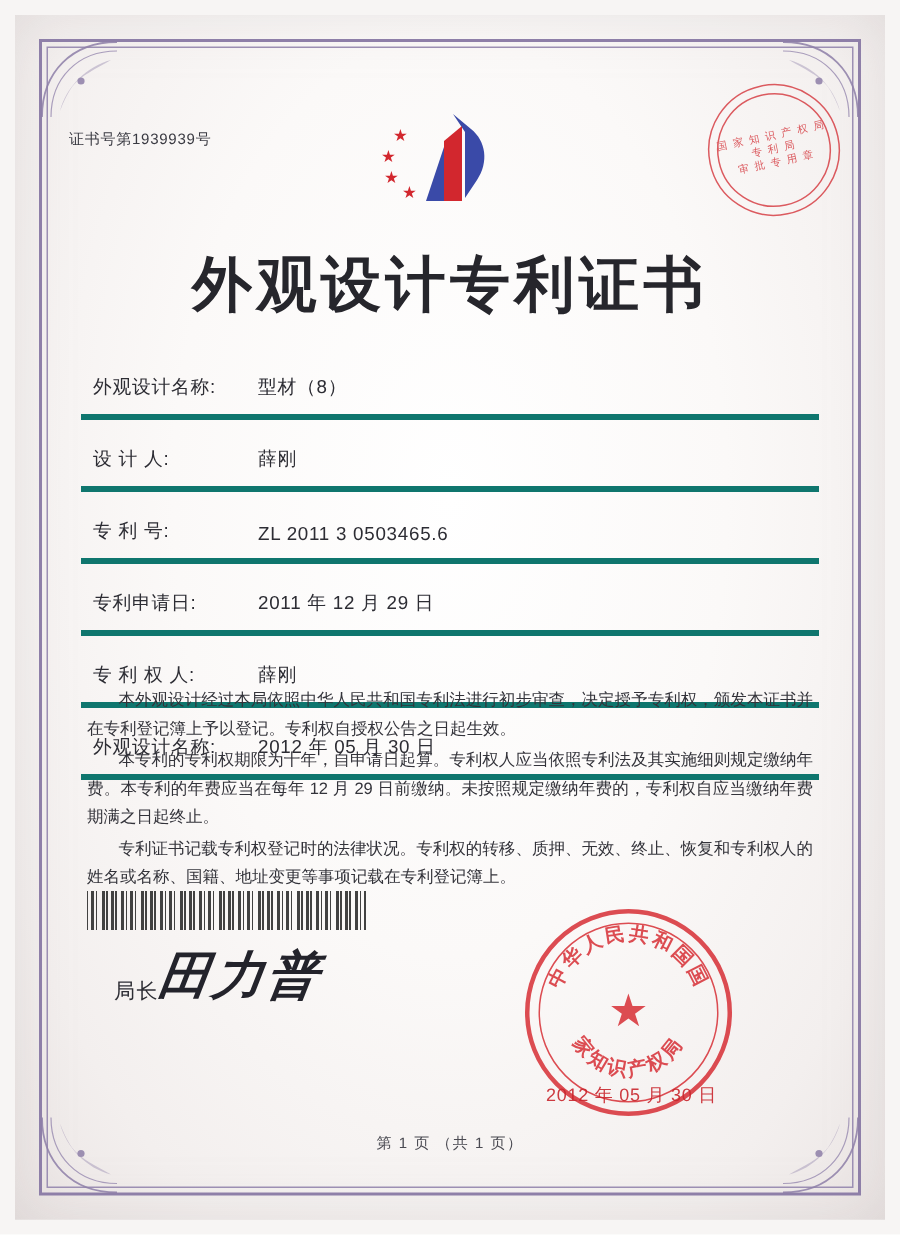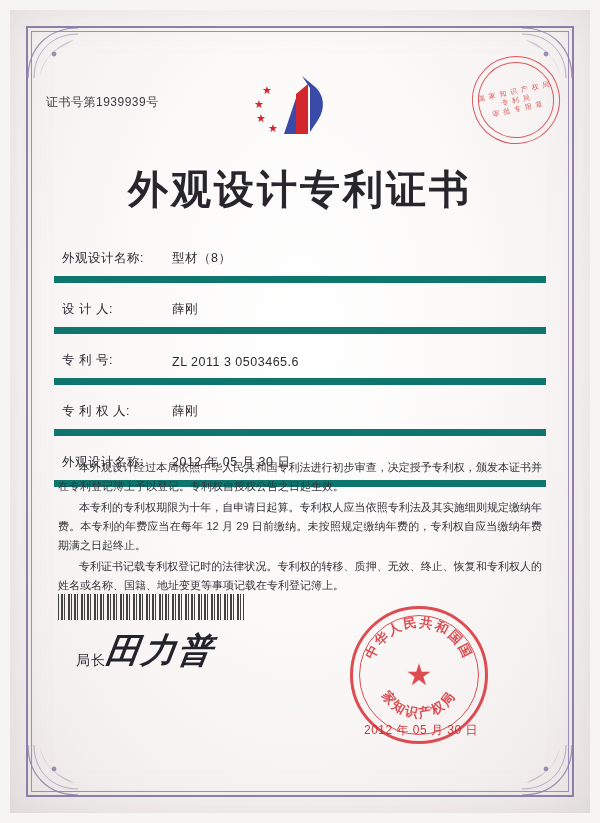--- a/index.html
+++ b/index.html
@@ -63,22 +63,22 @@
     position: absolute;
     left: 46px;
     top: 46px;
     right: 46px;
     bottom: 46px;
   }
 
   .cert-no {
     position: absolute;
     left: 0;
-    top: 48px;
-    font-size: 12px;
+    top: 40px;
+    font-size: 10px;
     color: #3a3a42;
     letter-spacing: 0.5px;
   }
 
   
   .logo {
     position: absolute;
     left: 50%;
     top: 22px;
     transform: translateX(-50%);
@@ -132,21 +132,21 @@
 
   .fields {
     position: absolute;
     left: 8px;
     right: 8px;
     top: 186px;
   }
   .field-row {
     position: relative;
     height: 44px;
-    border-bottom: 7px solid #0f766e;
+    border-bottom: 4px solid #0f766e;
     font-size: 12.5px;
     color: #2d2d34;
   }
   .field-row .lbl {
     position: absolute;
     left: 8px;
     bottom: 9px;
     letter-spacing: 0.5px;
   }
   .field-row .val {
@@ -349,20 +349,24 @@
       </div>
       <div class="field-row">
         <span class="lbl">设 计 人:</span>
         <span class="val">薛刚</span>
       </div>
       <div class="field-row">
         <span class="lbl">专 利 号:</span>
         <span class="val">ZL 2011 3 0503465.6</span>
       </div>
       <div class="field-row">
+        <span class="lbl">专利申请日:</span>
+        <span class="val">2011 年 12 月 29 日</span>
+      </div>
+      <div class="field-row">
         <span class="lbl">专 利 权 人:</span>
         <span class="val">薛刚</span>
       </div>
       <div class="field-row">
         <span class="lbl">外观设计名称:</span>
         <span class="val">2012 年 05 月 30 日</span>
       </div>
     </div>
 
     <div class="body-text">
@@ -389,14 +393,15 @@
           <textPath href="#arcpath" startOffset="50%" text-anchor="middle">中华人民共和国国</textPath></text>
 
         <text>
           <textPath href="#arcpath2" startOffset="50%" text-anchor="middle">家知识产权局</textPath></text>
 
       </svg>
       <div class="star">★</div>
     </div>
     <div class="seal-date">2012 年 05 月 30 日</div>
 
+    <div class="page-foot">第 1 页 （共 1 页）</div>
   </div>
 </div>
 
 </body></html>

